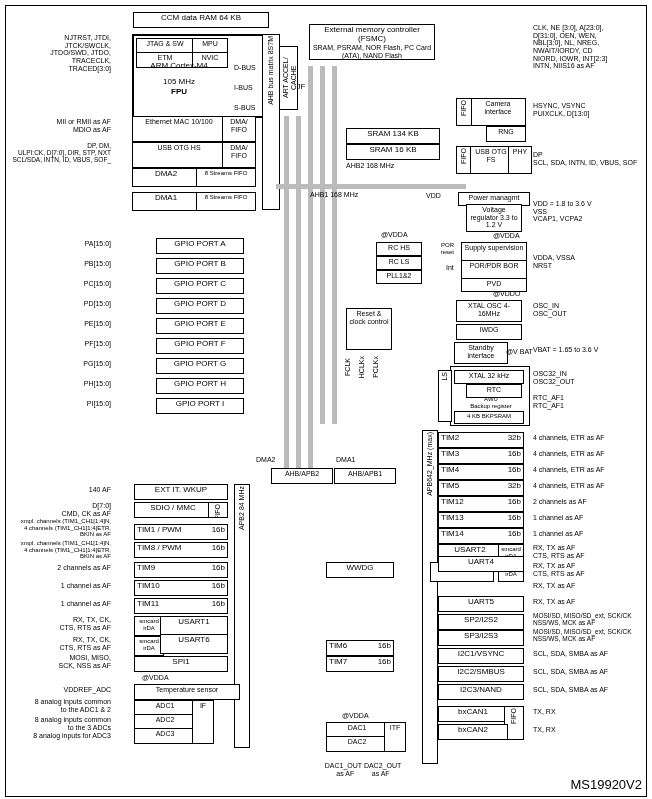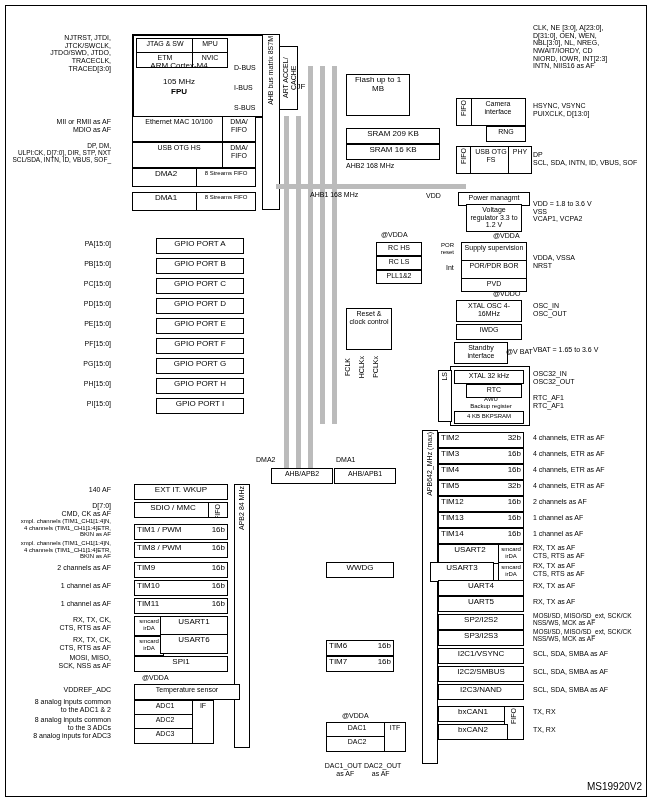--- a/index.html
+++ b/index.html
@@ -41,33 +41,40 @@
     position:absolute;
     background:#bbb;
   }
   .vtext {
     writing-mode: vertical-rl;
     transform: rotate(180deg);
     font-size:7px;
   }
   .id-label {
     position:absolute;
-    font-size:10px;
+    font-size:13px;
   }
 </style>
 </head>
 <body>
 
 <div class="diagram">
 
+  <div class="block center" style="left:127px;top:6px;width:130px;height:12px">CCM data RAM 64 KB</div>
 
   <div class="block center" style="left:273px;top:40px;width:13px;height:60px"><span class="vtext">ART ACCEL/
 CACHE</span></div>
   <div class="txt center" style="left:290px;top:77px;width:10px">JF</div>
 
+  <div class="block center" style="left:303px;top:18px;width:120px;height:32px">
+    <span>External memory
+controller (FSMC)</span><br>
+    <span style="font-size:7px">SRAM, PSRAM, NOR Flash,
+PC Card (ATA), NAND Flash</span>
+  </div>
 
   <div class="txt" style="left:527px;top:18px;font-size:7px">CLK, NE [3:0], A[23:0],
 D[31:0], OEN, WEN,
 NBL[3:0], NL, NREG,
 NWAIT/IORDY, CD
 NIORD, IOWR, INT[2:3]
 INTN, NIIS16 as AF</div>
 
   <div class="block" style="left:126px;top:28px;width:134px;height:78px;border:2px solid #000"></div>
   <div class="block center" style="left:130px;top:32px;width:52px;height:12px;font-size:7px">JTAG &amp; SW</div>
@@ -109,24 +116,21 @@
 SCL/SDA, INTN, ID, VBUS, SOF_</div>
 
   <div class="block center" style="left:256px;top:28px;width:12px;height:172px"><span class="vtext">AHB bus matrix 8S7M</span></div>
 
   <div class="vbus" style="left:278px;top:110px;width:5px;height:358px"></div>
   <div class="vbus" style="left:290px;top:110px;width:5px;height:358px"></div>
   <div class="vbus" style="left:302px;top:60px;width:5px;height:408px"></div>
   <div class="vbus" style="left:314px;top:60px;width:5px;height:358px"></div>
   <div class="vbus" style="left:326px;top:60px;width:5px;height:358px"></div>
 
-  <div class="block center" style="left:340px;top:68px;width:58px;height:38px">Flash
-up to
-1 MB</div>
-  <div class="block center" style="left:340px;top:122px;width:88px;height:12px">SRAM 209 KB</div>
+  <div class="block center" style="left:340px;top:122px;width:88px;height:12px">SRAM 134 KB</div>
   <div class="block center" style="left:340px;top:138px;width:88px;height:12px">SRAM 16 KB</div>
   <div class="txt" style="left:340px;top:156px;font-size:7px">AHB2 168 MHz</div>
   <div class="hbus" style="left:270px;top:178px;width:190px;height:5px"></div>
   <div class="txt" style="left:304px;top:185px;font-size:7px">AHB1 168 MHz</div>
 
   <div class="block center" style="left:464px;top:92px;width:50px;height:24px;font-size:7px">Camera
 interface</div>
   <div class="block center" style="left:450px;top:92px;width:10px;height:24px;font-size:6px"><span class="vtext">FIFO</span></div>
   <div class="block center" style="left:480px;top:120px;width:34px;height:12px;font-size:7px">RNG</div>
   <div class="block center" style="left:450px;top:140px;width:10px;height:24px;font-size:6px"><span class="vtext">FIFO</span></div>
@@ -301,21 +305,21 @@
   <div class="block center" style="left:432px;top:538px;width:58px;height:16px">USART2</div>
   <div class="block center" style="left:492px;top:538px;width:20px;height:16px;font-size:6px">smcard
 irDA</div>
   <div class="txt" style="left:527px;top:538px;font-size:7px">RX, TX as AF
 CTS, RTS as AF</div>
   <div class="block center" style="left:424px;top:556px;width:58px;height:16px">USART3</div>
   <div class="block center" style="left:492px;top:556px;width:20px;height:16px;font-size:6px">smcard
 irDA</div>
   <div class="txt" style="left:527px;top:556px;font-size:7px">RX, TX as AF
 CTS, RTS as AF</div>
-  <div class="block center" style="left:432px;top:574px;width:80px;height:12px">UART4</div>
+  <div class="block center" style="left:432px;top:550px;width:80px;height:12px">UART4</div>
   <div class="txt" style="left:527px;top:576px;font-size:7px">RX, TX as AF</div>
   <div class="block center" style="left:432px;top:590px;width:80px;height:12px">UART5</div>
   <div class="txt" style="left:527px;top:592px;font-size:7px">RX, TX as AF</div>
 
   <div class="block center" style="left:432px;top:608px;width:80px;height:12px">SP2/I2S2</div>
   <div class="txt" style="left:527px;top:606px;font-size:6.5px">MOSI/SD, MISO/SD_ext, SCK/CK
 NSS/WS, MCK as AF</div>
   <div class="block center" style="left:432px;top:624px;width:80px;height:12px">SP3/I2S3</div>
   <div class="txt" style="left:527px;top:622px;font-size:6.5px">MOSI/SD, MISO/SD_ext, SCK/CK
 NSS/WS, MCK as AF</div>

